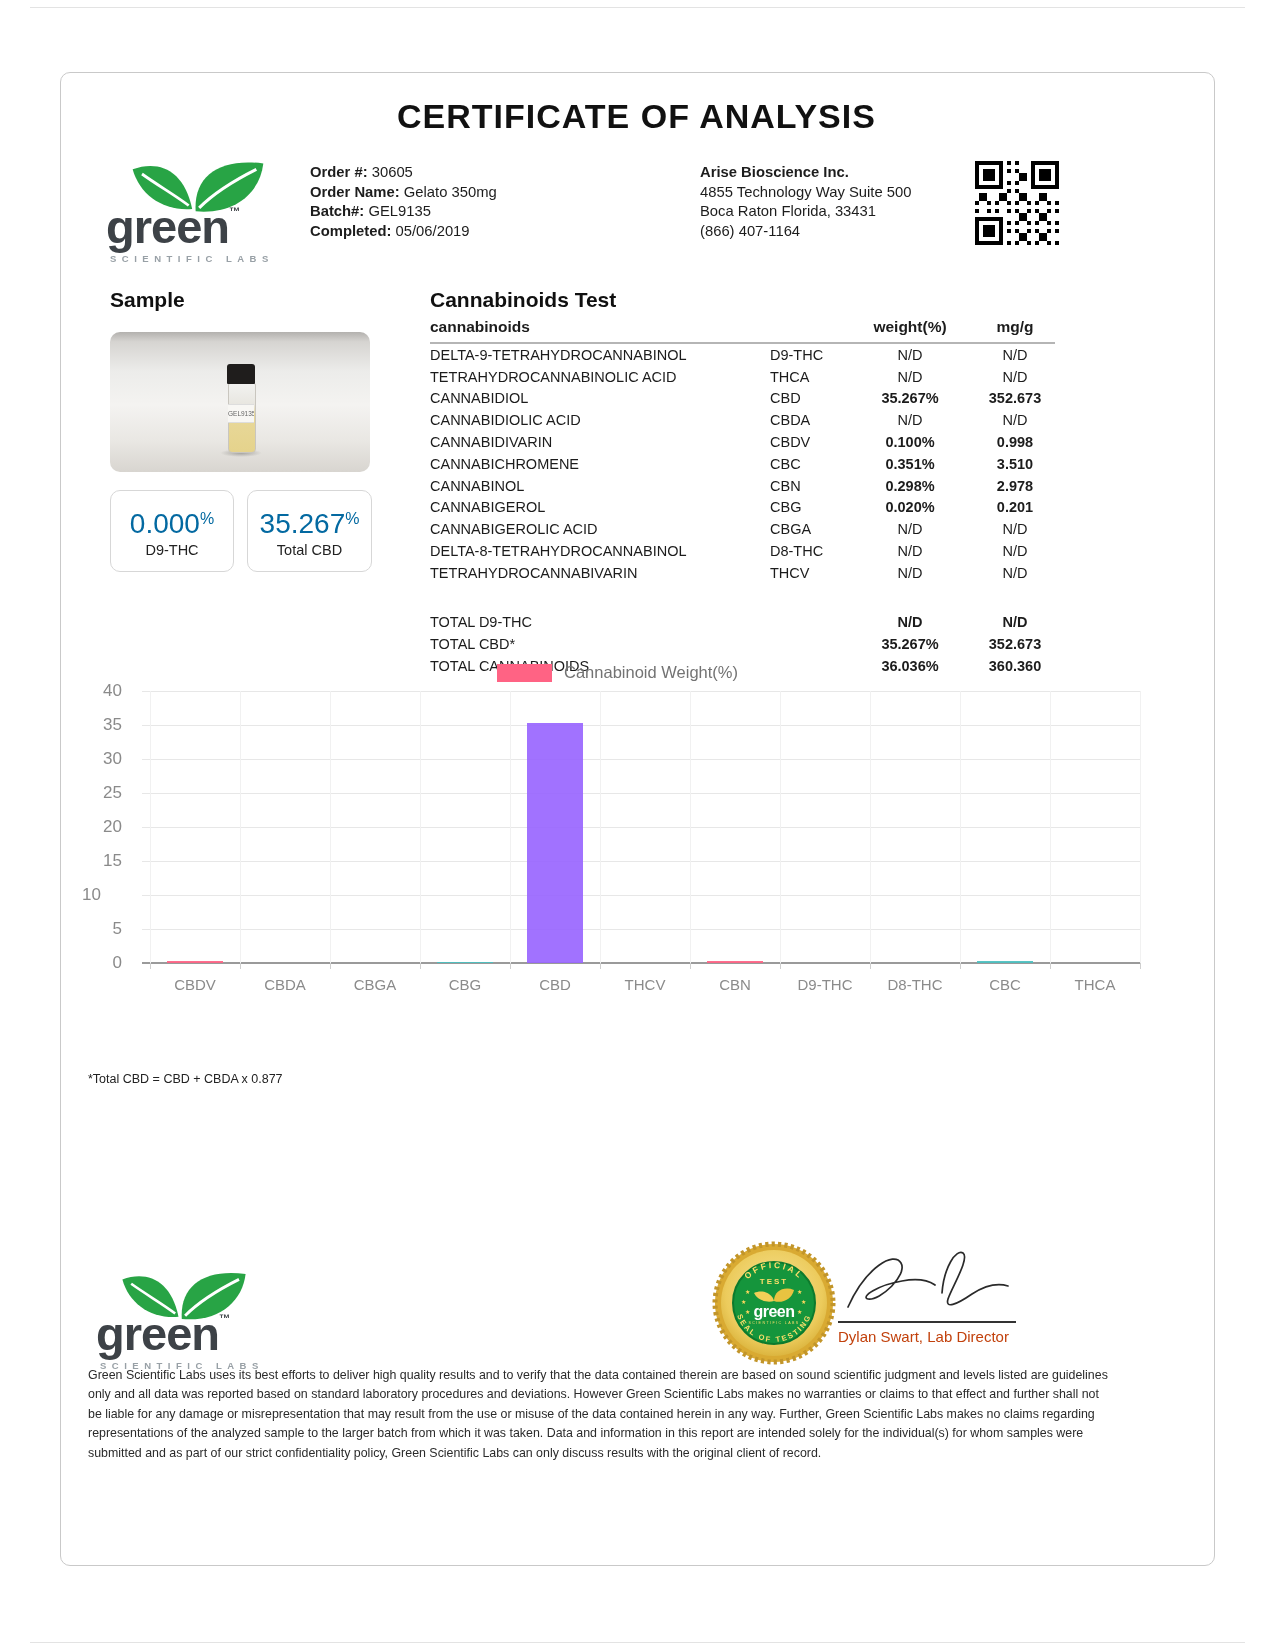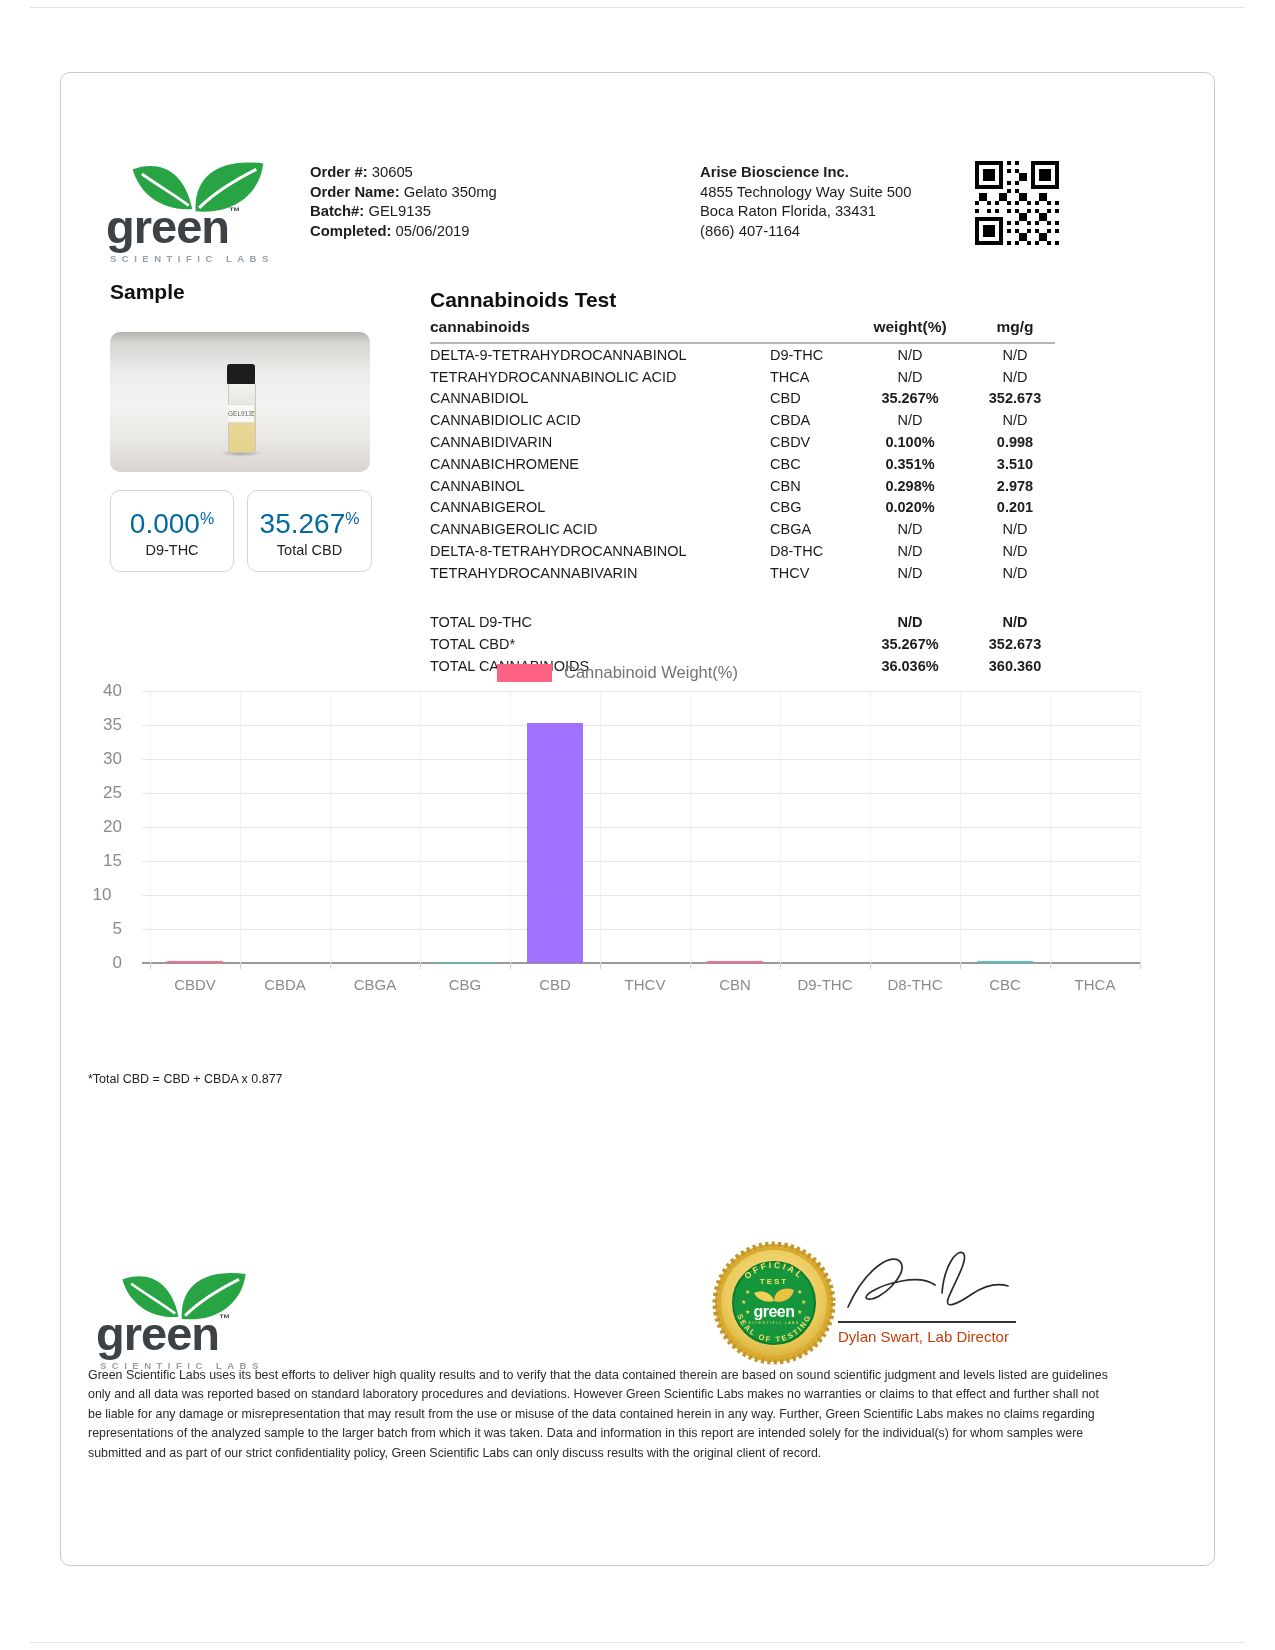--- a/index.html
+++ b/index.html
@@ -74,20 +74,21 @@
   .disclaimer{position:absolute;left:88px;top:1366px;width:1022px;font-size:12.4px;line-height:19.4px;color:#2b2b2b;}
 </style>
 </head>
 <body>
 
 <div id="page">
   <div class="hairline" style="top:7px;"></div>
   <div class="hairline" style="top:1642px;"></div>
   <div class="sheet"></div>
 
+  <div class="title">CERTIFICATE OF ANALYSIS</div>
 
   <div class="logo" style="left:106px;top:157px;">
     <svg class="leaves" width="140" height="62" viewBox="0 0 120 52">
       <path d="M55,44 C30,46 10,32 4,10 C26,2 48,10 55,44 Z" fill="#28a445"></path>
       <path d="M12,14 C26,24 40,32 52,41" stroke="#ffffff" stroke-width="2.4" fill="none"></path>
       <path d="M58,46 C56,16 78,0 116,5 C113,30 92,49 58,46 Z" fill="#28a445"></path>
       <path d="M110,10 C90,20 72,32 61,43" stroke="#ffffff" stroke-width="2.6" fill="none"></path>
     </svg>
     <div class="word"><span>green</span><sup>™</sup></div>
     <div class="tag">SCIENTIFIC LABS</div>
@@ -193,21 +194,21 @@
         <rect x="4" y="4" width="20" height="20" fill="#fff"></rect>
         <rect x="8" y="8" width="12" height="12" fill="#000"></rect>
         <rect x="56" y="0" width="28" height="28" fill="#000"></rect>
         <rect x="60" y="4" width="20" height="20" fill="#fff"></rect>
         <rect x="64" y="8" width="12" height="12" fill="#000"></rect>
         <rect x="0" y="56" width="28" height="28" fill="#000"></rect>
         <rect x="4" y="60" width="20" height="20" fill="#fff"></rect>
         <rect x="8" y="64" width="12" height="12" fill="#000"></rect>
       </svg></div>
 
-  <div class="h2" style="left:110px;top:280px;">Sample</div>
+  <div class="h2" style="left:110px;top:288px;">Sample</div>
   <div class="photo">
     <div class="vial">
       <div class="shadow"></div>
       <div class="glass"></div>
       <div class="label">GEL9135</div>
       <div class="cap"></div>
     </div>
   </div>
   <div class="stat" style="left:110px;width:122px;">
     <div class="v"><span>0.000</span><sup>%</sup></div>
@@ -328,21 +329,21 @@
   </div>
   </div>
 
   <div class="legend">
     <span class="sw" style="background: rgb(255, 99, 132);"></span>
     <span class="lt">Cannabinoid Weight(%)</span>
   </div>
   <div class="yaxis">
       <div class="yt" style="top: 262px; width: 40px; text-align: right;">0</div>
       <div class="yt" style="top: 228px; width: 40px; text-align: right;">5</div>
-      <div class="yt" style="top: 194px; width: 40px; text-align: center;">10</div>
+      <div class="yt" style="top: 194px; width: 40px; text-align: left;">10</div>
       <div class="yt" style="top: 160px; width: 40px; text-align: right;">15</div>
       <div class="yt" style="top: 126px; width: 40px; text-align: right;">20</div>
       <div class="yt" style="top: 92px; width: 40px; text-align: right;">25</div>
       <div class="yt" style="top: 58px; width: 40px; text-align: right;">30</div>
       <div class="yt" style="top: 24px; width: 40px; text-align: right;">35</div>
       <div class="yt" style="top: -10px; width: 40px; text-align: right;">40</div>
     </div>
   <div class="plot">
       <div class="gh zero" style="top: 271px;"></div>
       <div class="gh" style="top: 238px;"></div>

